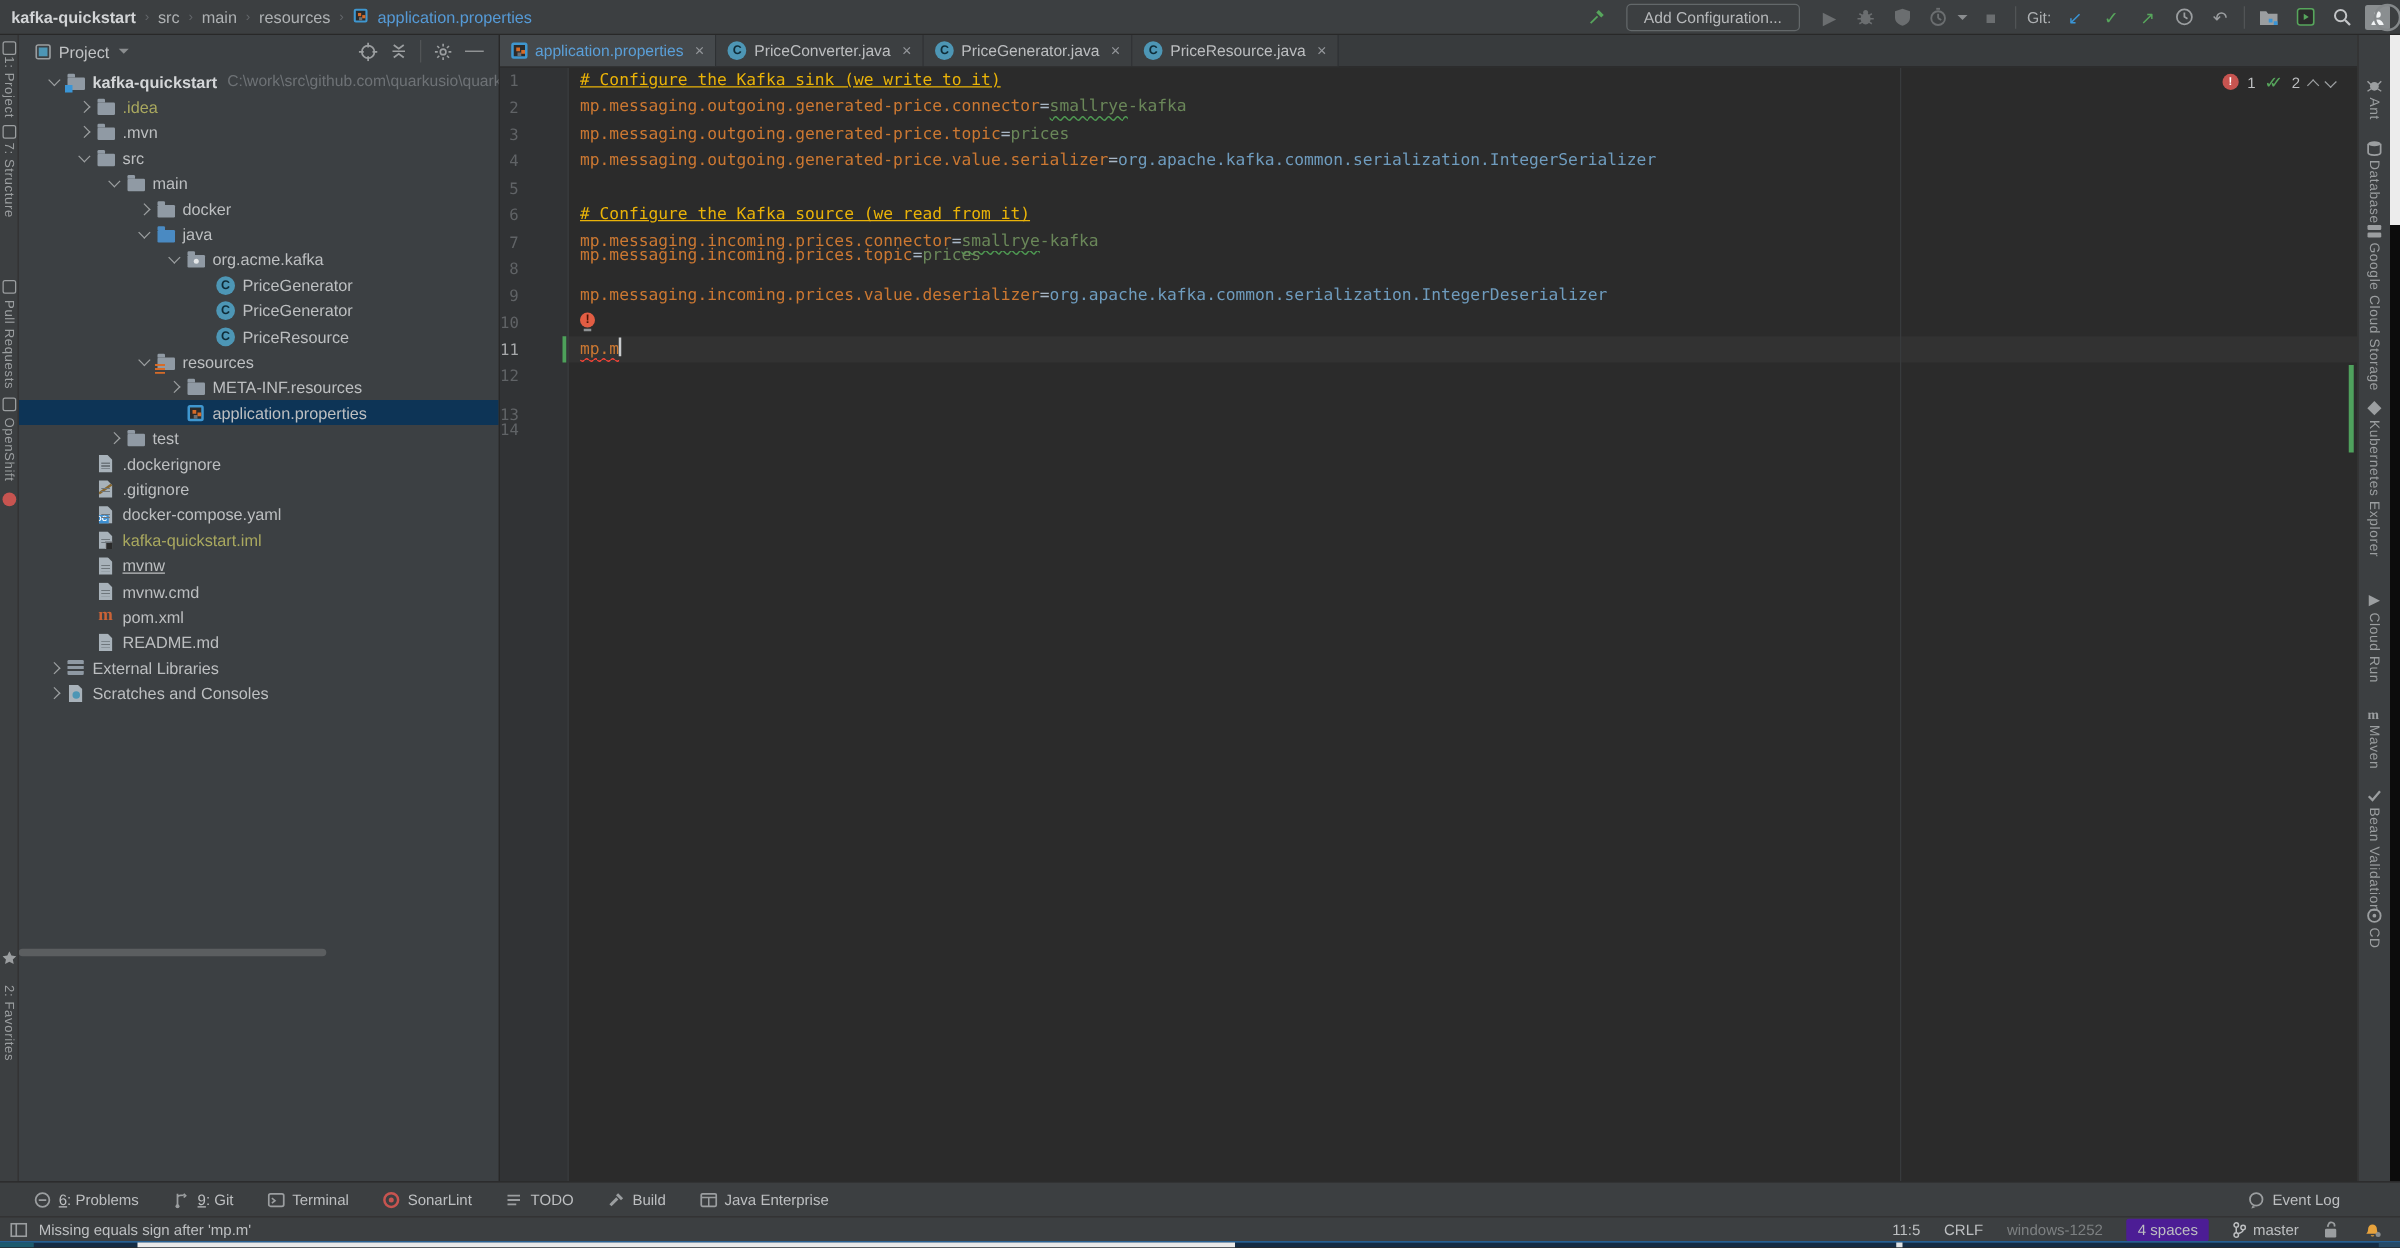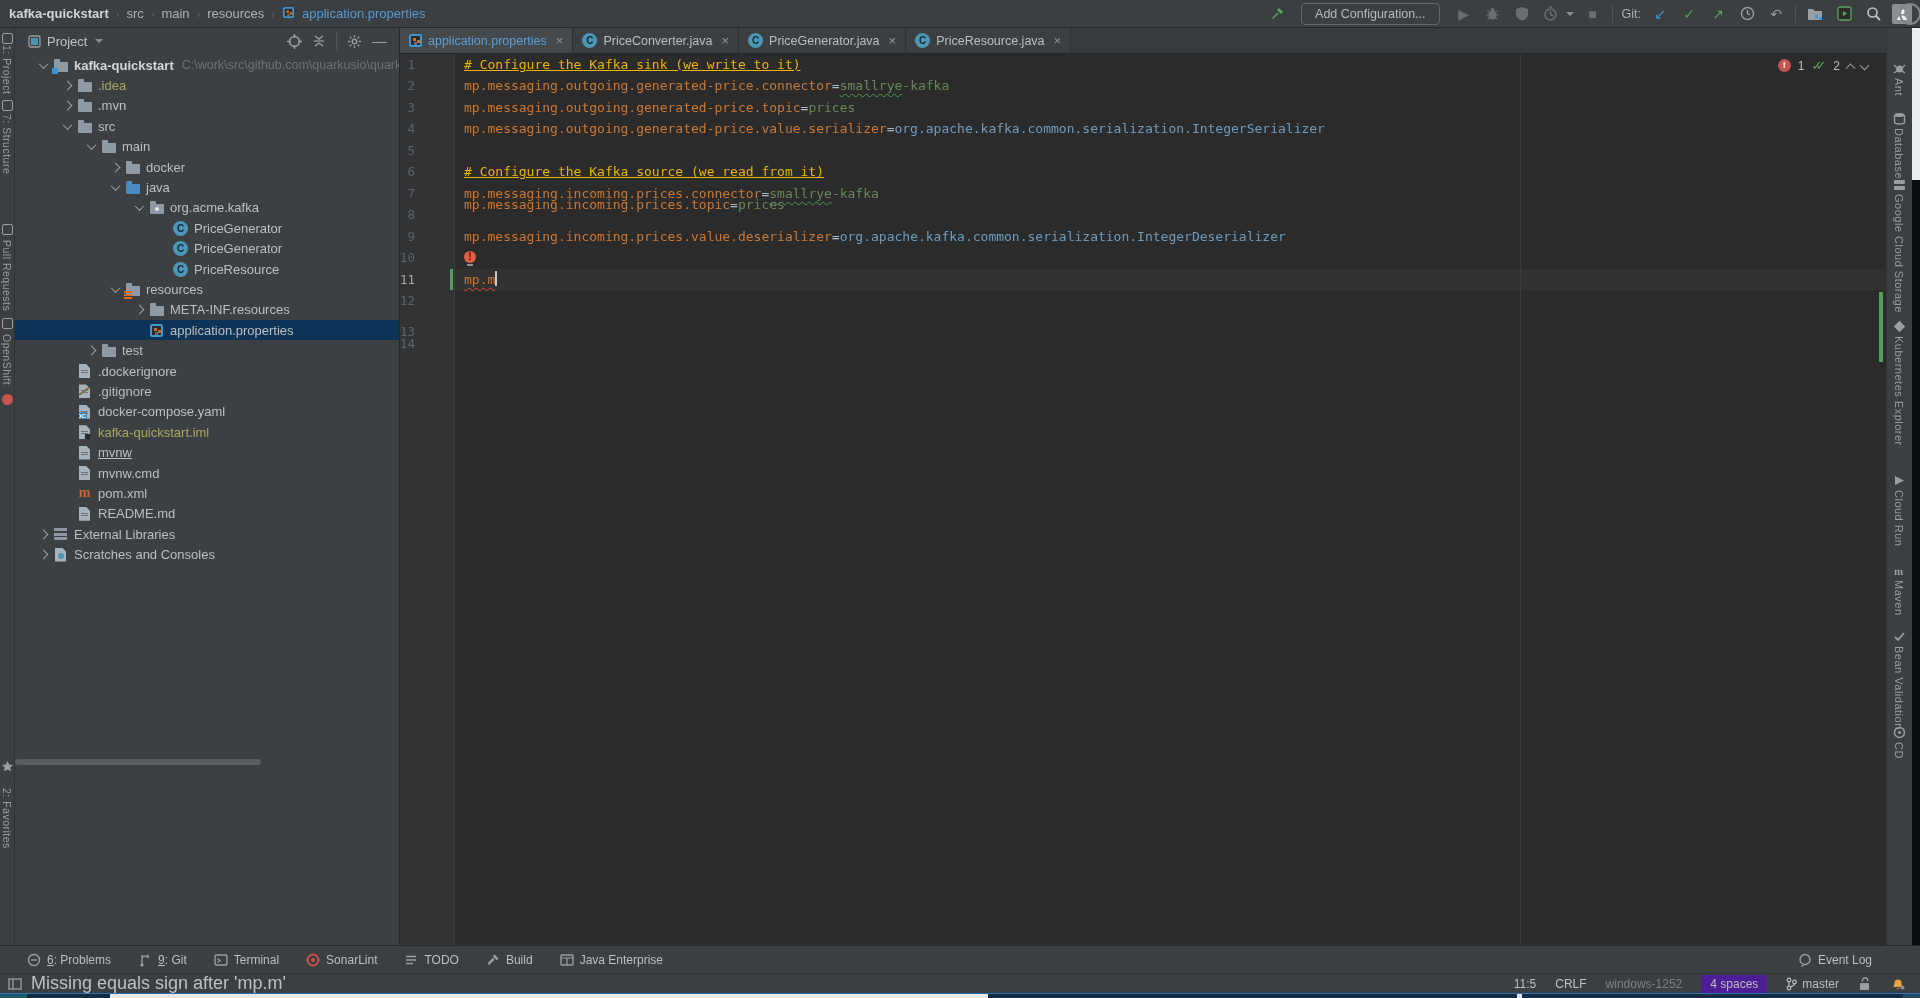--- a/index.html
+++ b/index.html
@@ -102,21 +102,21 @@
   .rsliver{position:absolute;left:1912px;top:28px;width:8px;height:945px;z-index:19;}
   .rsliver .white{position:absolute;left:0;top:0;width:8px;height:152px;background:#ececec;}
   .rsliver .black{position:absolute;left:0;top:152px;width:8px;height:793px;background:#0c0c0c;}
 
   
   .btoolbar{position:absolute;left:0;top:945px;width:1920px;height:28px;background:#3c3f41;border-top:1px solid #282828;display:flex;align-items:center;gap:27px;padding:0 48px 0 27px;font-size:12px;color:#bdbfc1;z-index:30;}
   .btool{display:flex;align-items:center;gap:6px;white-space:nowrap;}
   .btool u{text-decoration:underline;}
   .btool-spacer{flex:1;}
   .statusbar{position:absolute;left:0;top:973px;width:1920px;height:20px;background:#3c3f41;border-top:1px solid #323232;display:flex;align-items:center;font-size:12px;color:#bdbfc1;padding:0 14px 0 8px;z-index:30;}
-  .st-msg{margin-left:9px;font-size:18px;}
+  .st-msg{margin-left:9px;font-size:12px;}
   .st-right{margin-left:auto;display:flex;align-items:center;gap:19px;}
   .st-dim{color:#7d8082;}
   .st-chip{background:#4c1d95;padding:2px 9px;border-radius:2px;}
   .st-branch{display:flex;align-items:center;gap:5px;}
 
   
   .taskbar{position:absolute;left:0;top:993px;width:1920px;height:5px;background:#152c44;z-index:40;}
   .taskbar .topline{position:absolute;left:0;top:0;width:100%;height:1px;background:#2d72b0;}
   .tb-seg{position:absolute;top:1px;height:4px;}
 

